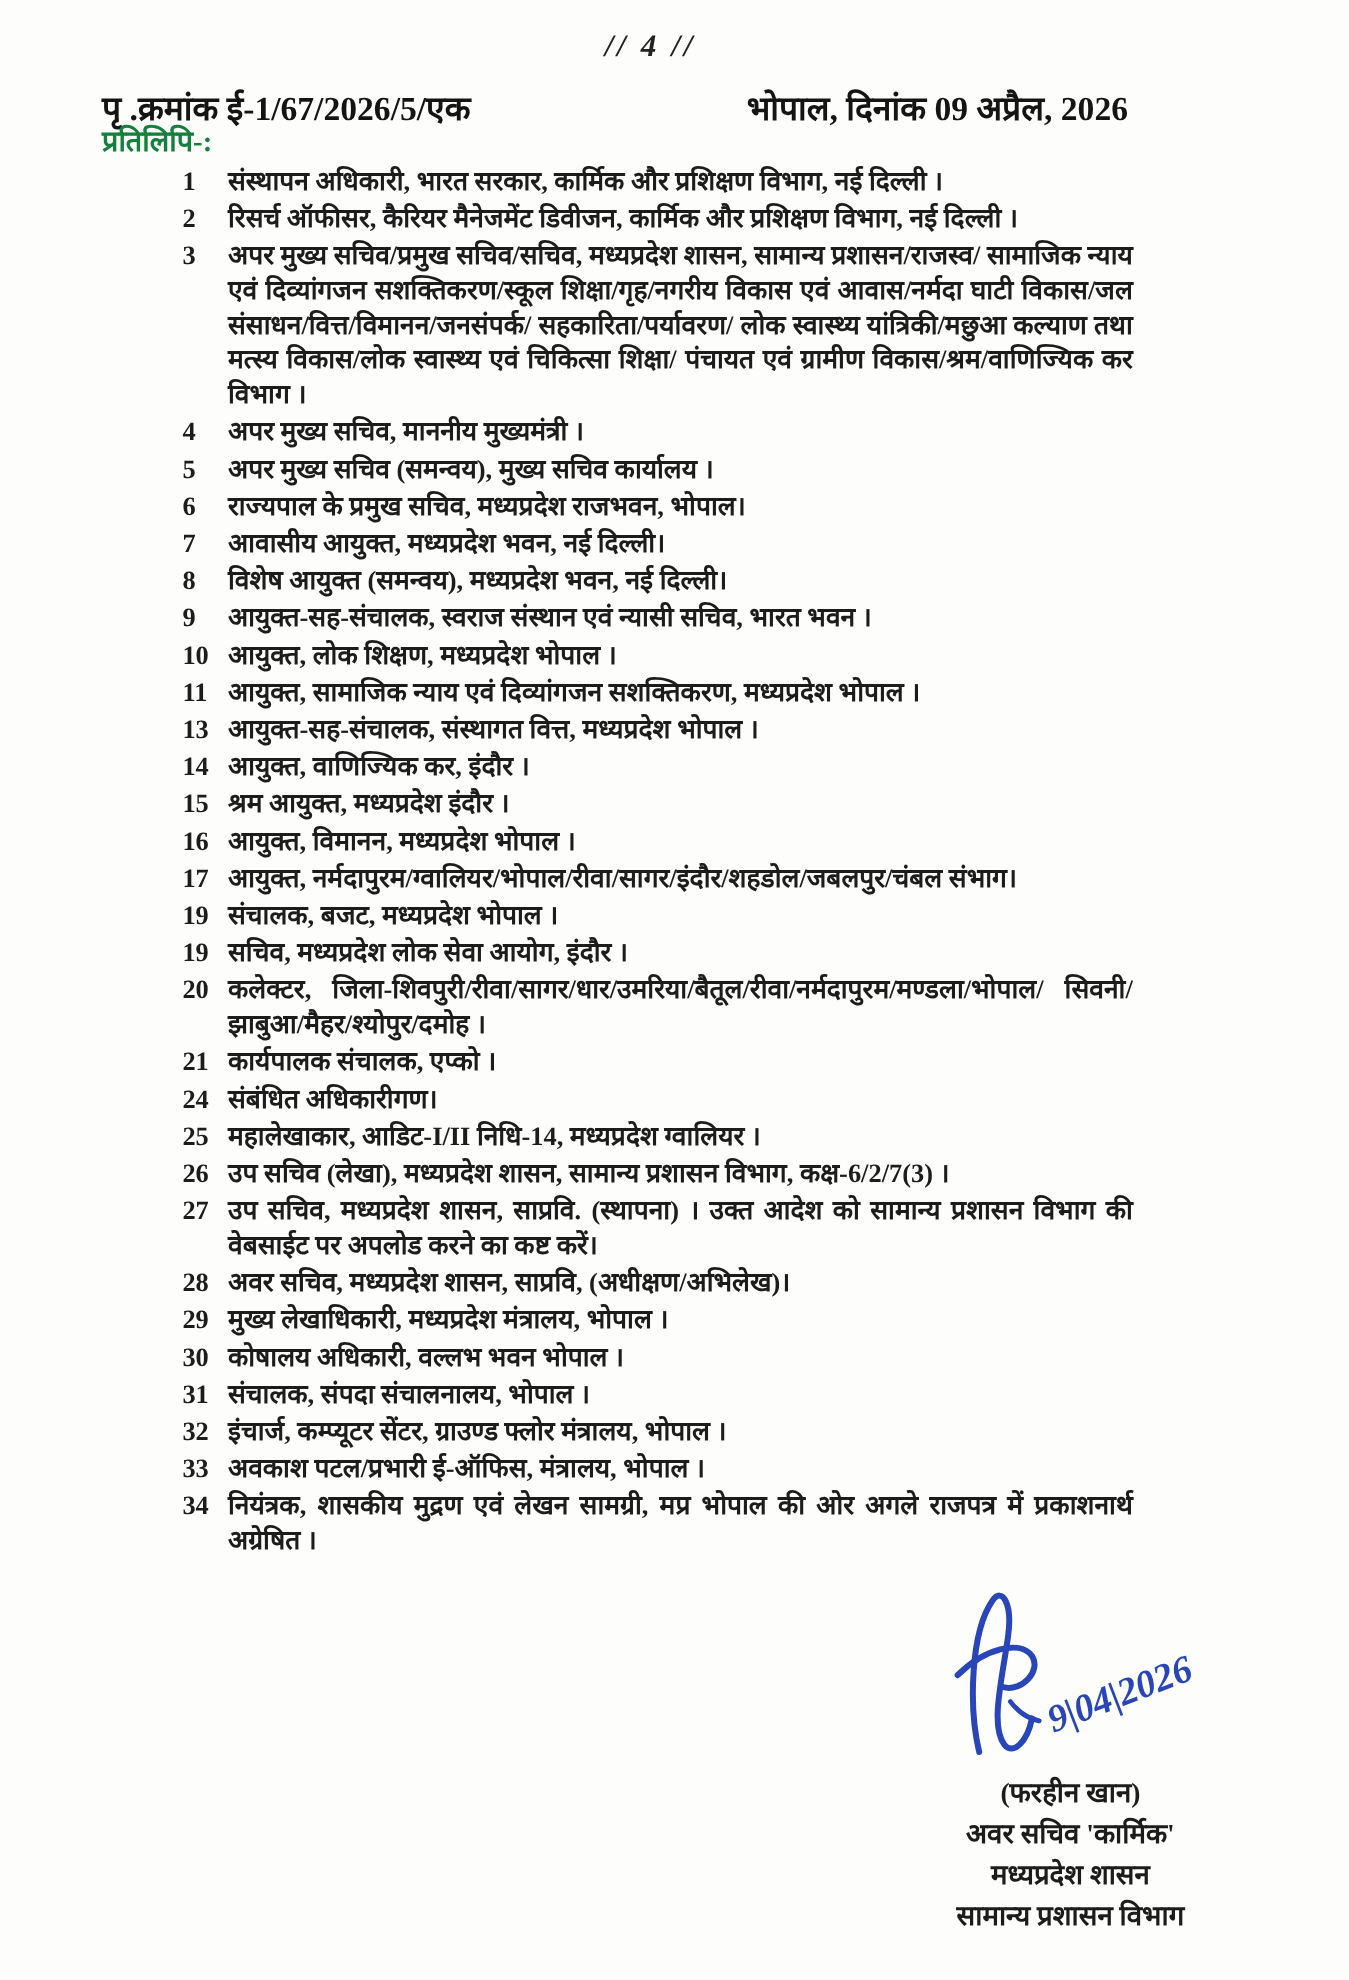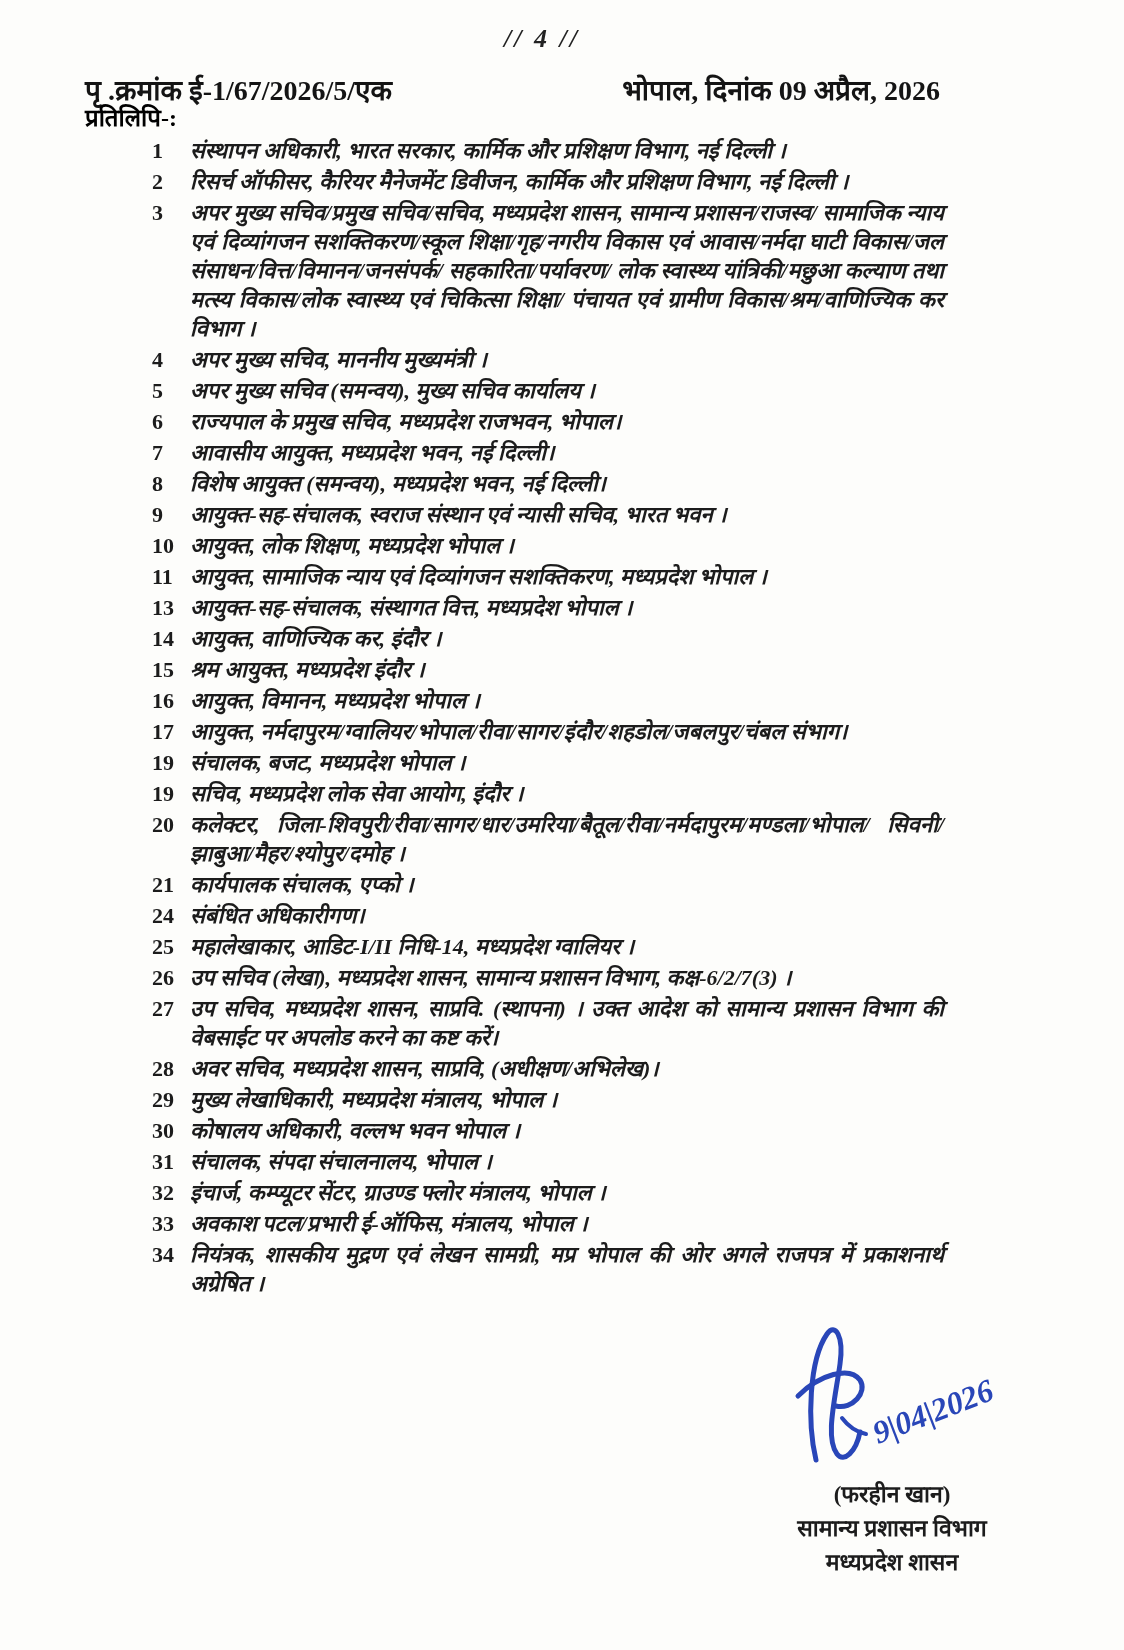--- a/index.html
+++ b/index.html
@@ -31,36 +31,36 @@
     align-items: baseline;
     font-weight: 700;
     font-size: 28px;
     color: #141414;
   }
   .copy-label {
     position: absolute;
     top: 100px; left: 85px;
     font-weight: 700;
     font-size: 24px;
-    color: #000000;
+    color: #15803d;
   }
   .recipient-list {
     position: absolute;
     top: 136px; left: 152px;
     width: 792px;
     margin: 0; padding: 0;
     list-style: none;
     font-size: 22px;
     line-height: 29px;
     font-weight: 600;
     color: #1c1c1c;
   }
   .recipient-row { display: flex; margin-bottom: 2px; }
   .recipient-row .num { flex: 0 0 38px; width: 38px; }
-  .recipient-row .txt { flex: 1; font-style: italic; }
+  .recipient-row .txt { flex: 1; }
   .recipient-row.justify .txt { text-align: justify; }
   .signature-block {
     position: absolute;
     left: 718px; top: 1478px;
     width: 348px;
     text-align: center;
     font-size: 23px;
     line-height: 34px;
     font-weight: 600;
     color: #1c1c1c;
@@ -224,17 +224,18 @@
     <g id="sig-ink-group">
       <path d="M34,138 C25,100 27,38 45,12 C53,0 62,14 58,42 C53,78 43,116 55,132 C62,141 74,130 78,110" stroke-width="5" stroke="#2946b8"></path>
       <path d="M16,74 C38,52 68,44 78,58 C86,70 70,88 54,84" stroke-width="5" stroke="#2946b8"></path>
       <path d="M60,96 C66,104 74,110 84,112" stroke-width="4" stroke="#2946b8"></path>
       <text class="sig-date-text" x="96" y="122" transform="rotate(-21 96 122)" fill="#2946b8">9|04|2026</text>
     </g>
   </svg>
 
   <div class="signature-block">
     <div class="sig-name">(फरहीन खान)</div>
+    <div class="sig-line">अवर सचिव 'कार्मिक'</div>
+    <div class="sig-line">मध्यप्रदेश शासन</div>
     <div class="sig-line">सामान्य प्रशासन विभाग</div>
-    <div class="sig-line">मध्यप्रदेश शासन</div>
   </div>
 
 </div>
 
 </body></html>

